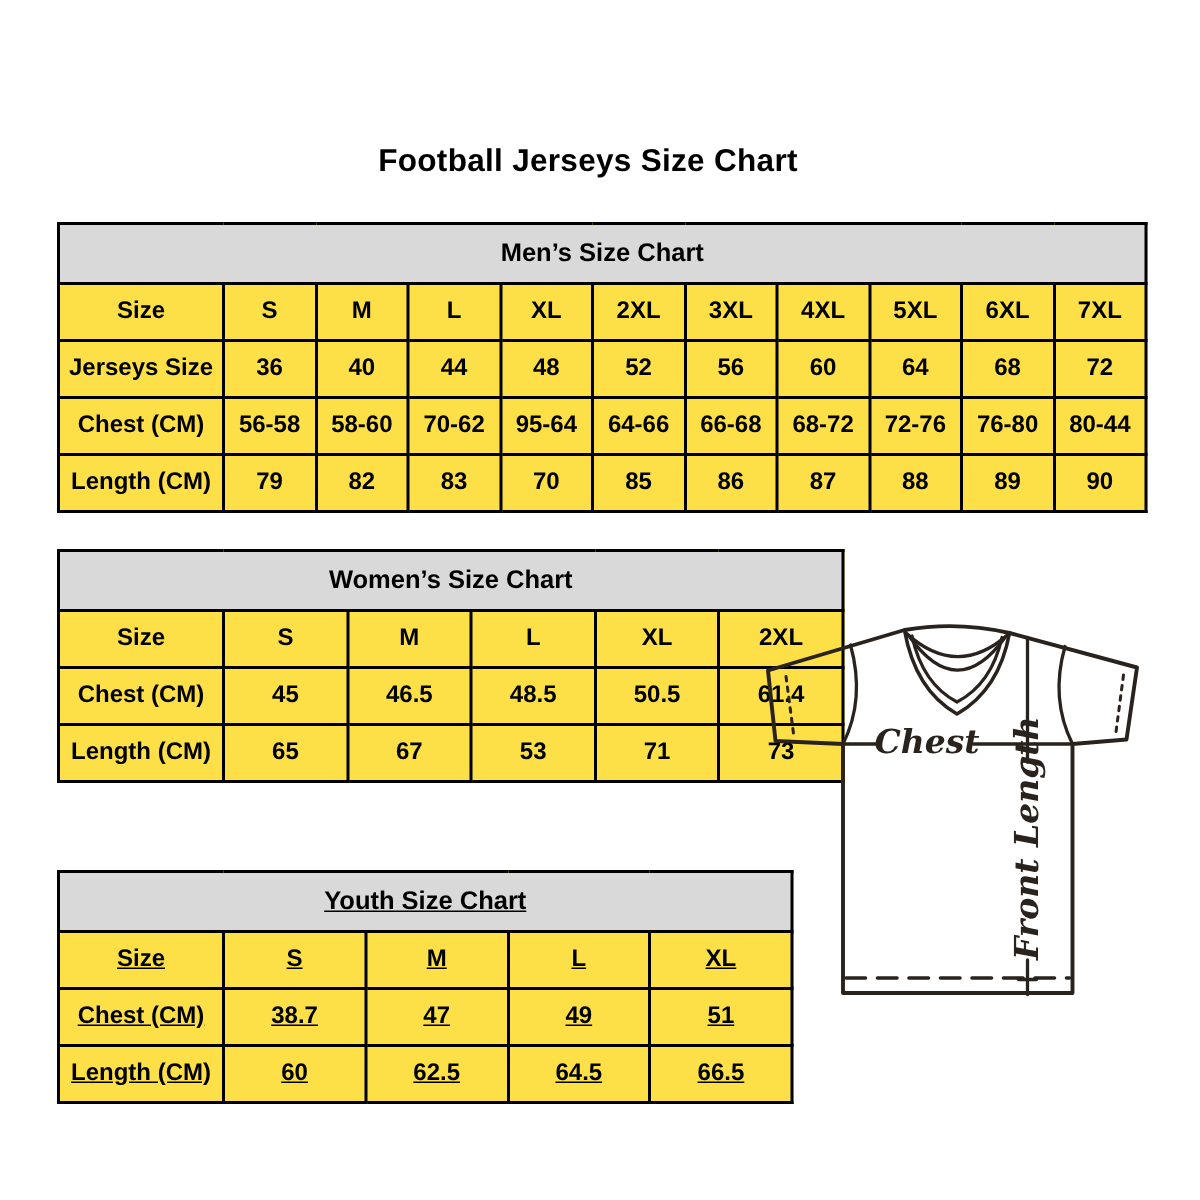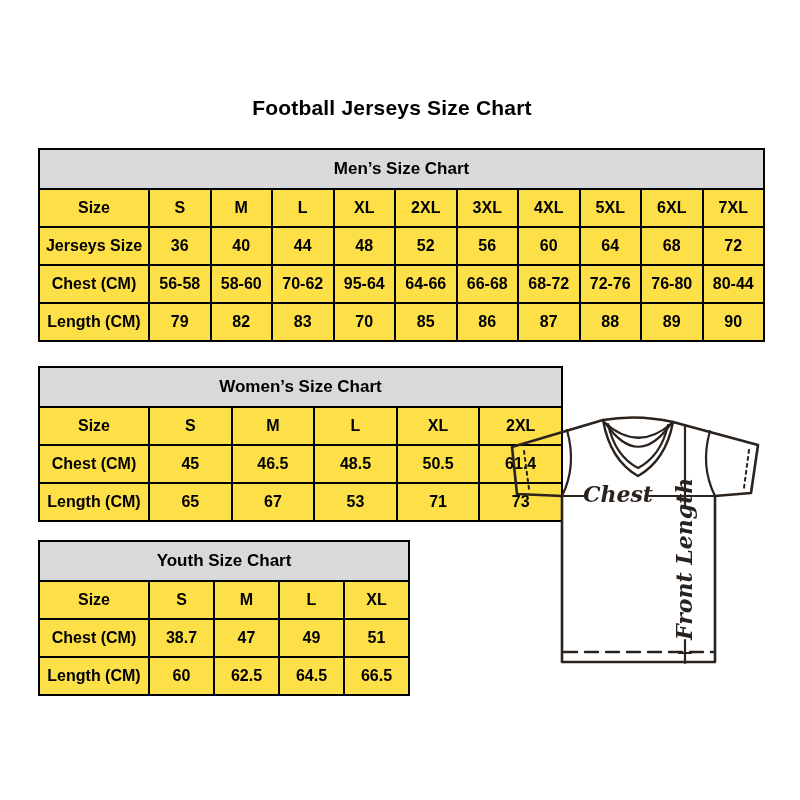--- a/index.html
+++ b/index.html
@@ -19,21 +19,21 @@
   table.size-table th,table.size-table td{
     border:2px solid #000;text-align:center;vertical-align:middle;
     font-weight:bold;padding:0;overflow:hidden;white-space:nowrap;
   }
   th.table-header{background:#d9d9d9;font-size:17px;height:38px;}
   table.size-table td{font-size:16px;}
   #men-table{left:38px;top:148px;width:727px;}
   #men-table tbody tr{height:38px;}
   #women-table{left:38px;top:366px;width:525px;}
   #women-table tbody tr{height:38px;}
-  #youth-table{left:38px;top:540px;width:372px;}
+  #youth-table{left:38px;top:580px;width:491px;text-decoration:underline;}
   #youth-table tbody tr{height:38px;}
   .jersey-wrap{position:absolute;left:498px;top:398px;width:270px;height:270px;text-align:center;}
   .jersey-wrap svg{display:block;width:270px;height:270px;}
   .diagram-label{
     font-family:"DejaVu Serif","Liberation Serif",serif;
     font-weight:bold;font-style:italic;font-size:22px;fill:#2a221d;
   }
 </style>
 </head>
 <body>

